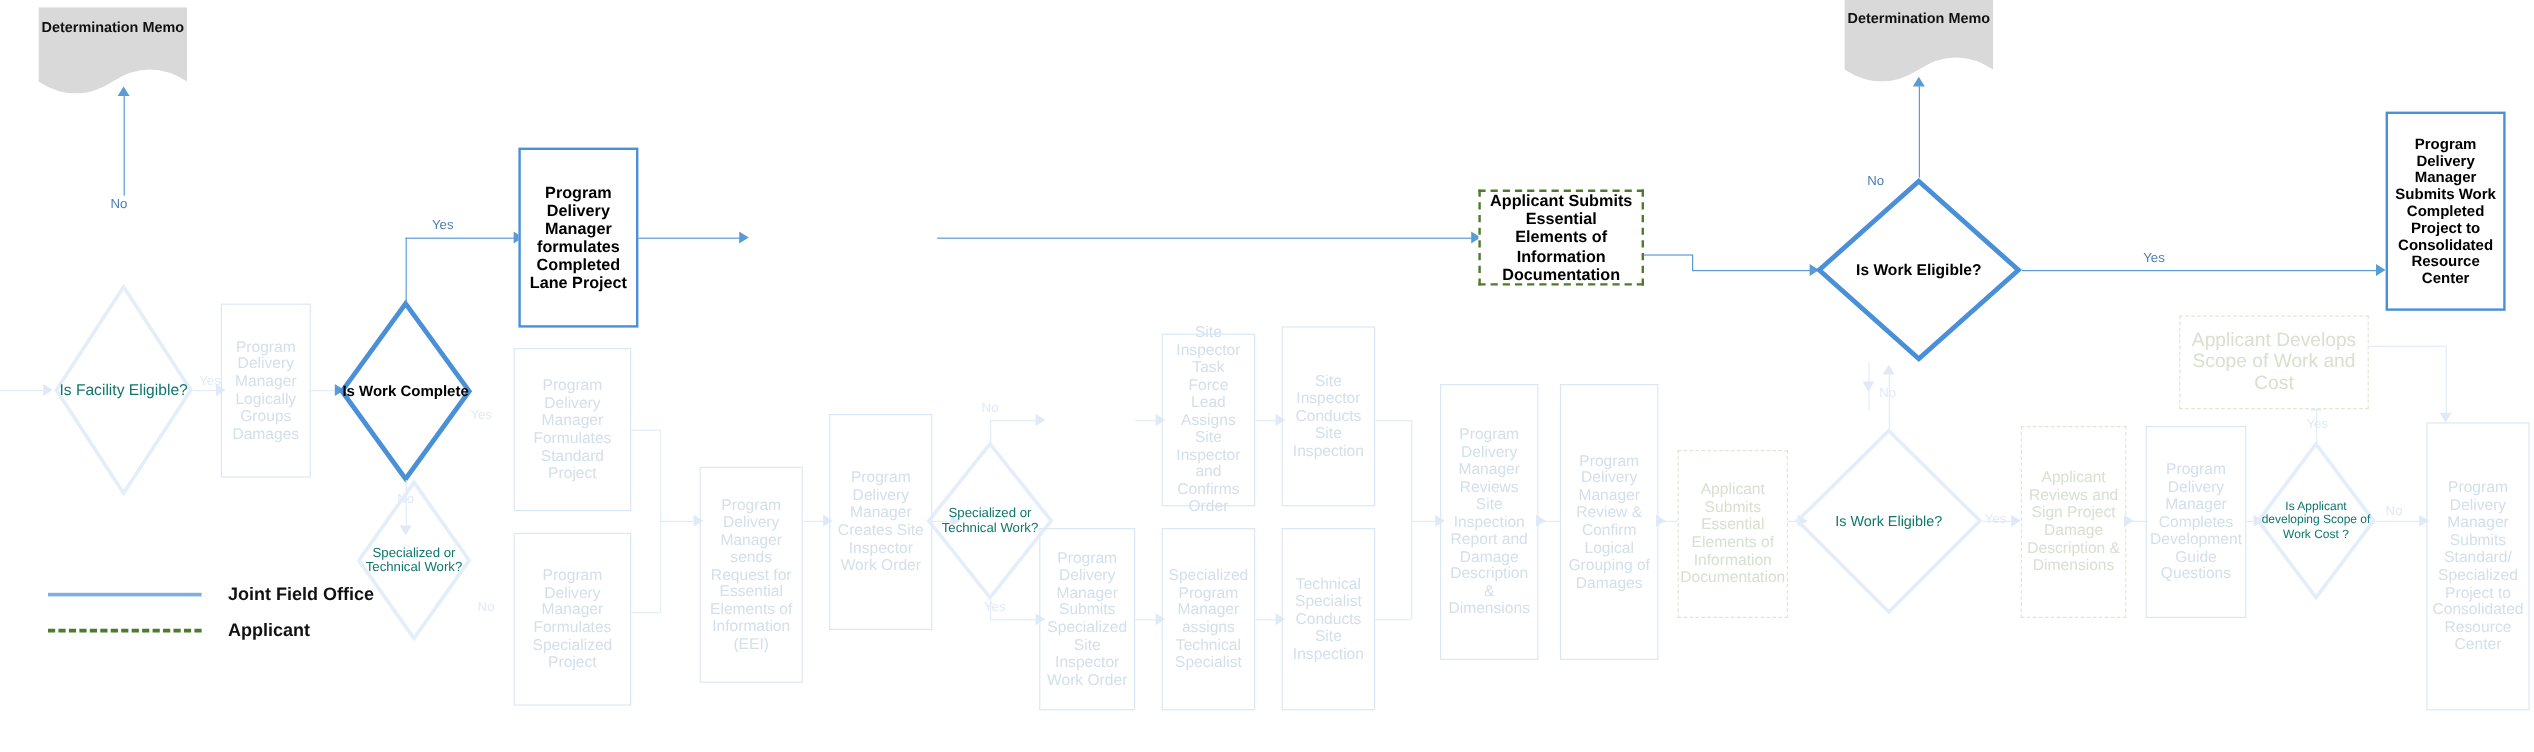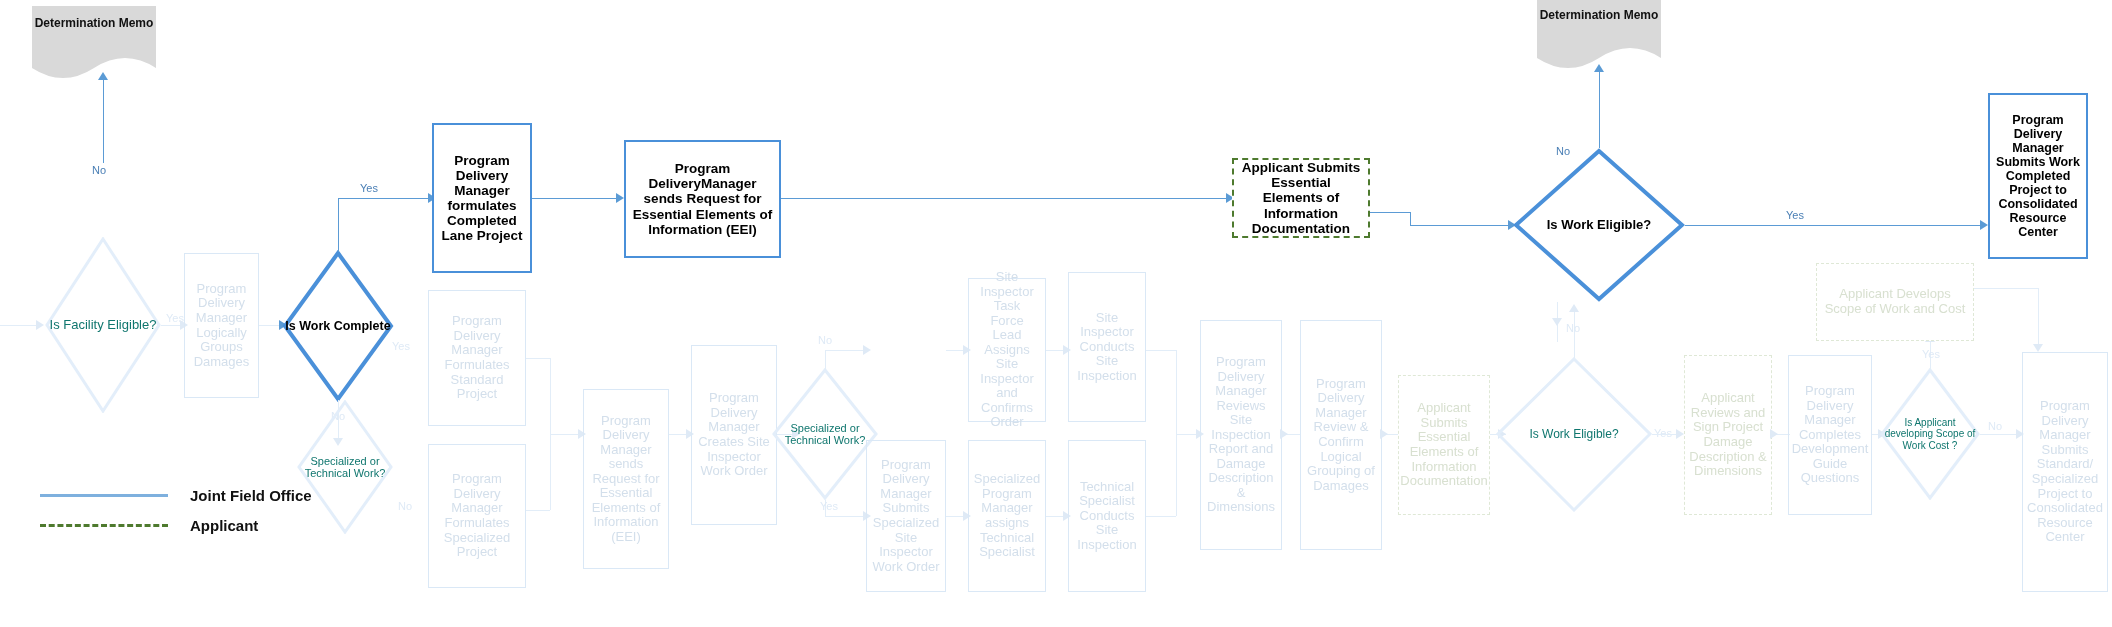--- a/index.html
+++ b/index.html
@@ -240,21 +240,21 @@
   <div class="dia faded" style="left:1880px;top:368px;width:100px;height:132px;">
     <svg class="shape" viewBox="0 0 100 132">
       <polygon points="50,2 98,66 50,130 2,66" fill="none" stroke="#e3eefa" stroke-width="3"></polygon>
     </svg>
     <div class="lbl" style="font-size:10px;">Is Applicant developing Scope of Work Cost ?</div>
   </div>
   <div class="ln v f" style="left:1930px;top:340px;height:30px;"></div>
   <div class="arw uf" style="left:1925px;top:334px;"></div>
   <div class="elbl f" style="left:1922px;top:348px;">Yes</div>
 
-  <div class="node box dash faded" style="left:1816px;top:263px;width:158px;height:78px;font-size:13px;padding:4px;justify-content:center;">
+  <div class="node box dash faded" style="left:1816px;top:263px;width:158px;height:78px;font-size:16px;padding:4px;justify-content:center;">
     <span>Applicant Develops Scope of Work and Cost</span>
   </div>
 
   <div class="ln h f" style="left:1974px;top:288px;width:64px;"></div>
   <div class="ln v f" style="left:2038px;top:288px;height:62px;"></div>
   <div class="arw df" style="left:2033px;top:344px;"></div>
 
   <div class="ln h f" style="left:1980px;top:434px;width:40px;"></div>
   <div class="arw rf" style="left:2016px;top:429px;"></div>
   <div class="elbl f" style="left:1988px;top:420px;">No</div>
@@ -263,23 +263,20 @@
     <span>Program Delivery Manager Submits Standard/ Specialized Project to Consolidated Resource Center</span>
   </div>
 
   <div class="node box" style="left:432px;top:123px;width:100px;height:150px;font-size:13.5px;padding:4px;">
     <span>Program Delivery Manager formulates Completed Lane Project</span>
   </div>
 
   <div class="ln h" style="left:532px;top:198px;width:88px;"></div>
   <div class="arw r" style="left:616px;top:193px;"></div>
 
-  <div class="node box" style="left:624px;top:140px;width:157px;height:118px;font-size:13.5px;padding:6px;">
-    <span>Program DeliveryManager sends Request for Essential Elements of Information (EEI)</span>
-  </div>
 
   <div class="ln h" style="left:781px;top:198px;width:450px;"></div>
   <div class="arw r" style="left:1226px;top:193px;"></div>
 
   <div class="node box dash" style="left:1232px;top:158px;width:138px;height:80px;font-size:13.5px;padding:6px;">
     <span>Applicant Submits Essential Elements of Information Documentation</span>
   </div>
 
   <div class="ln h" style="left:1370px;top:212px;width:40px;"></div>
   <div class="ln v" style="left:1410px;top:212px;height:13px;"></div>

